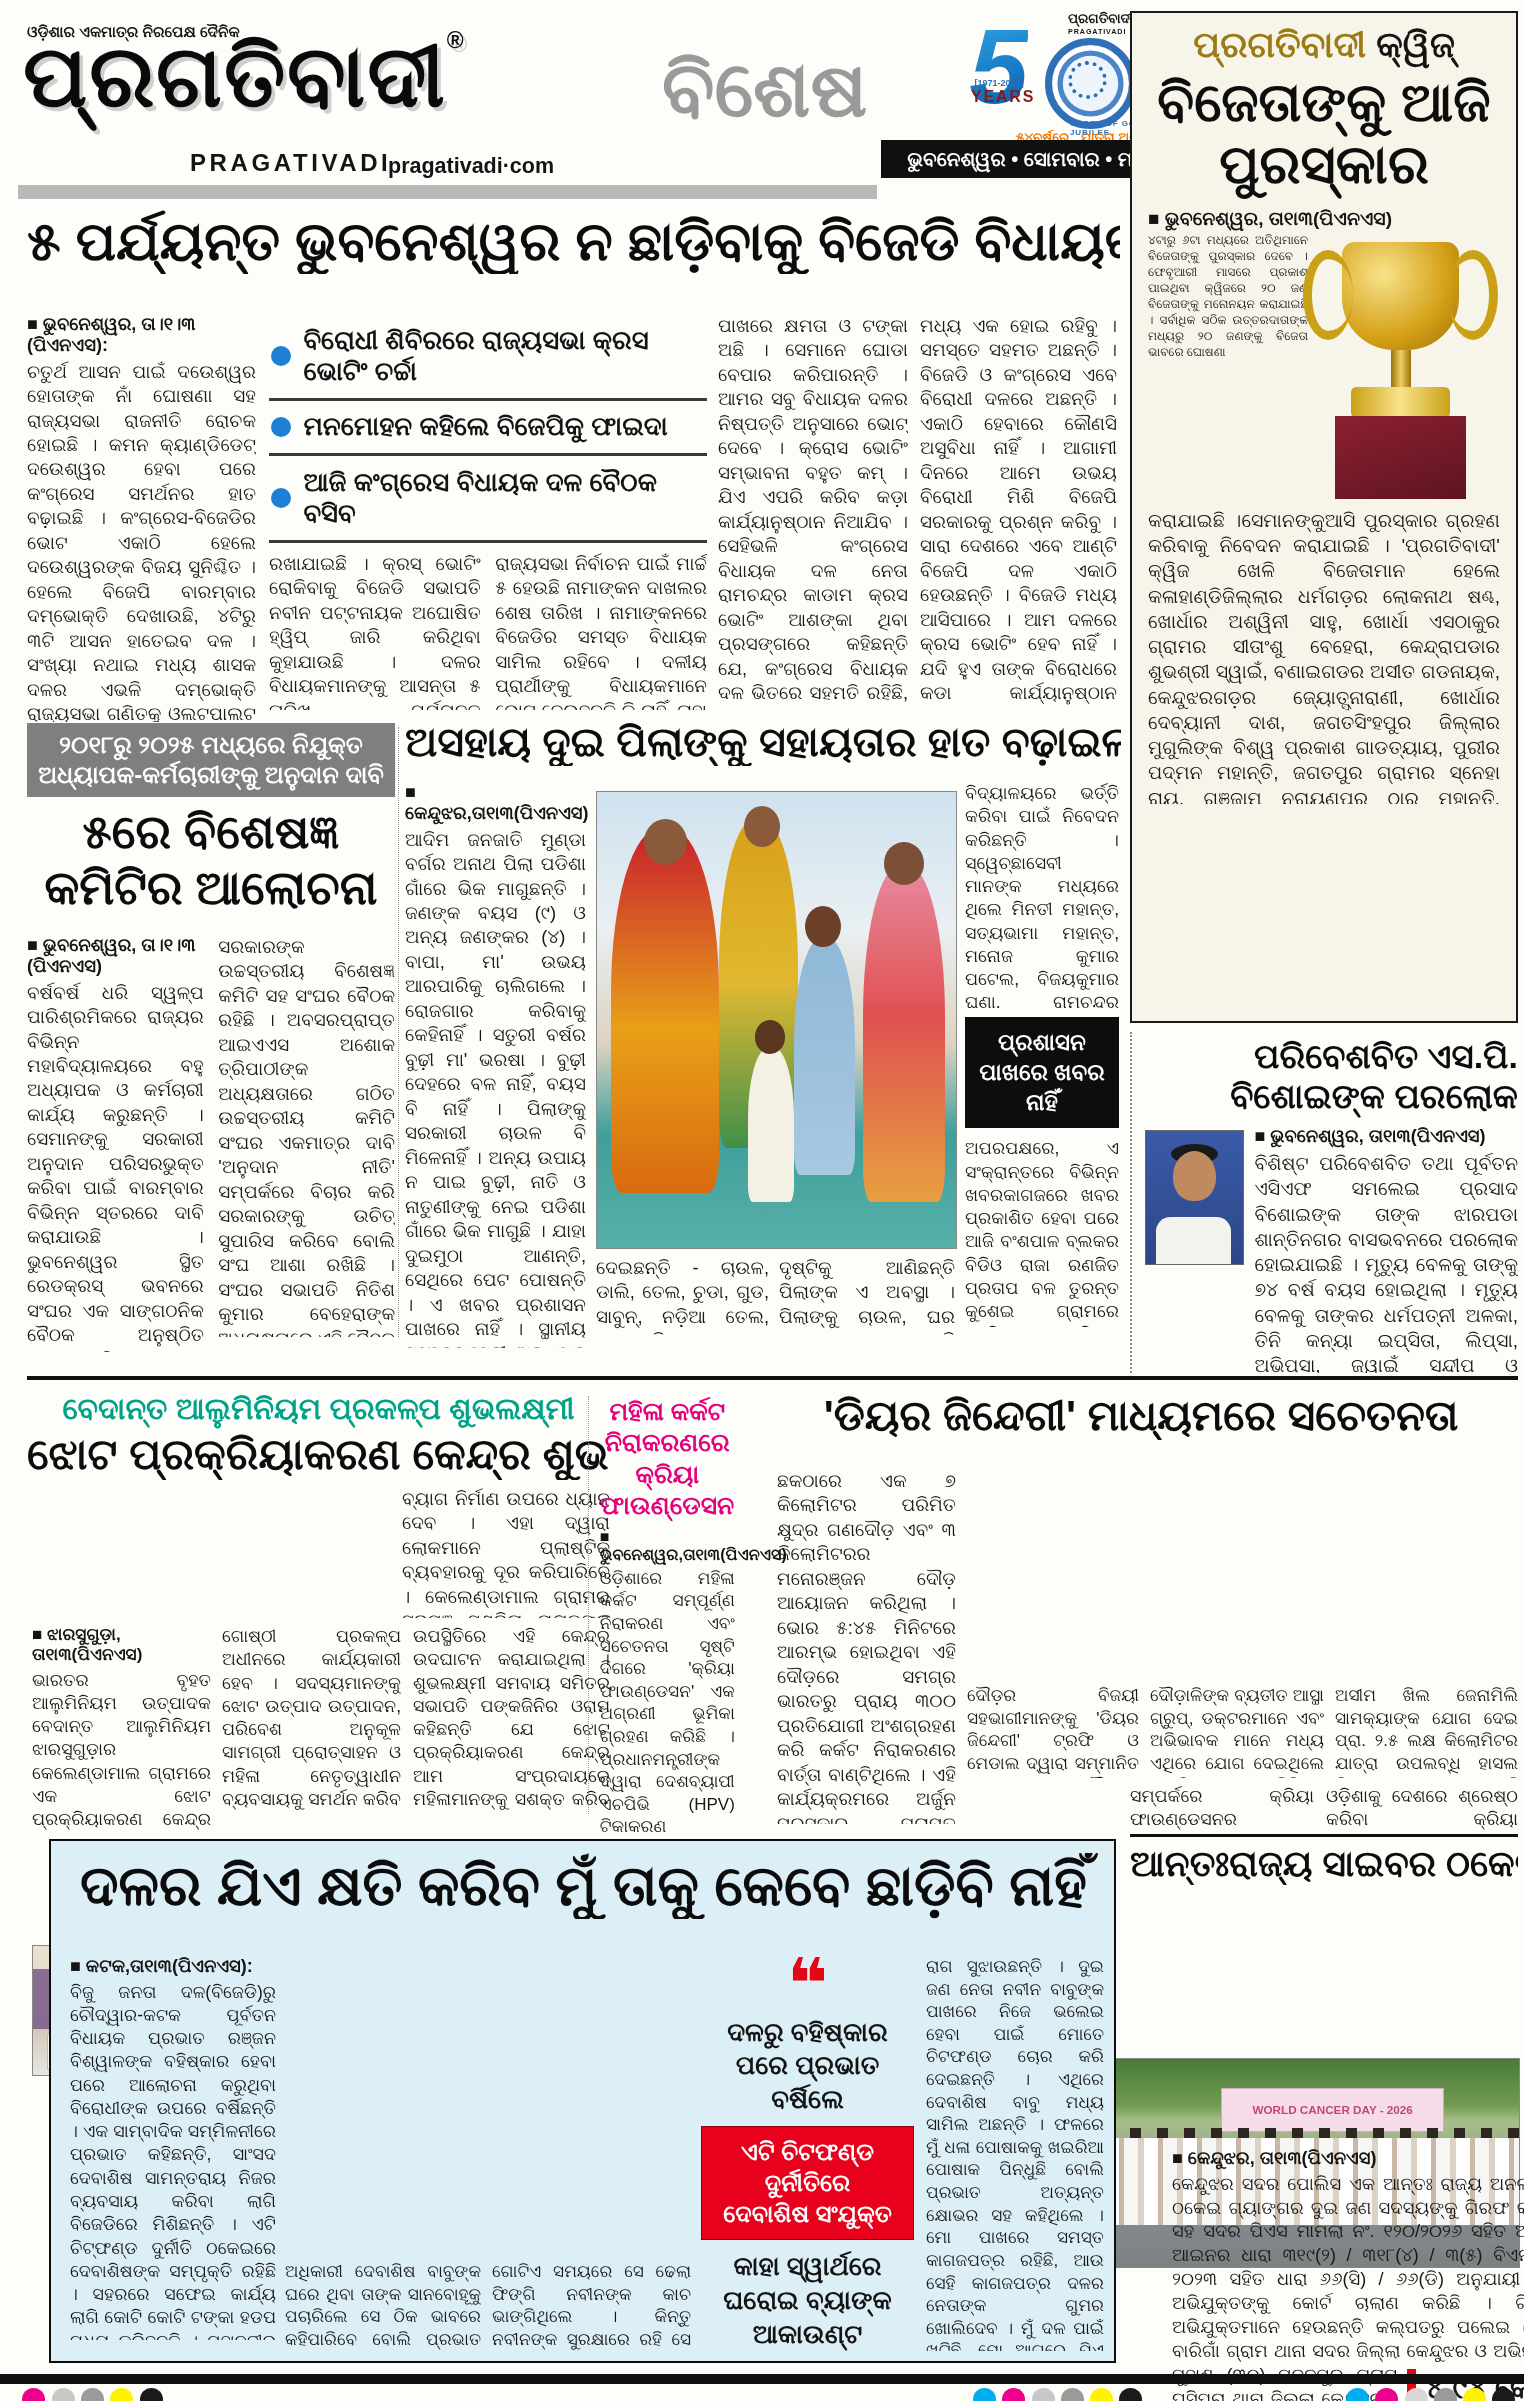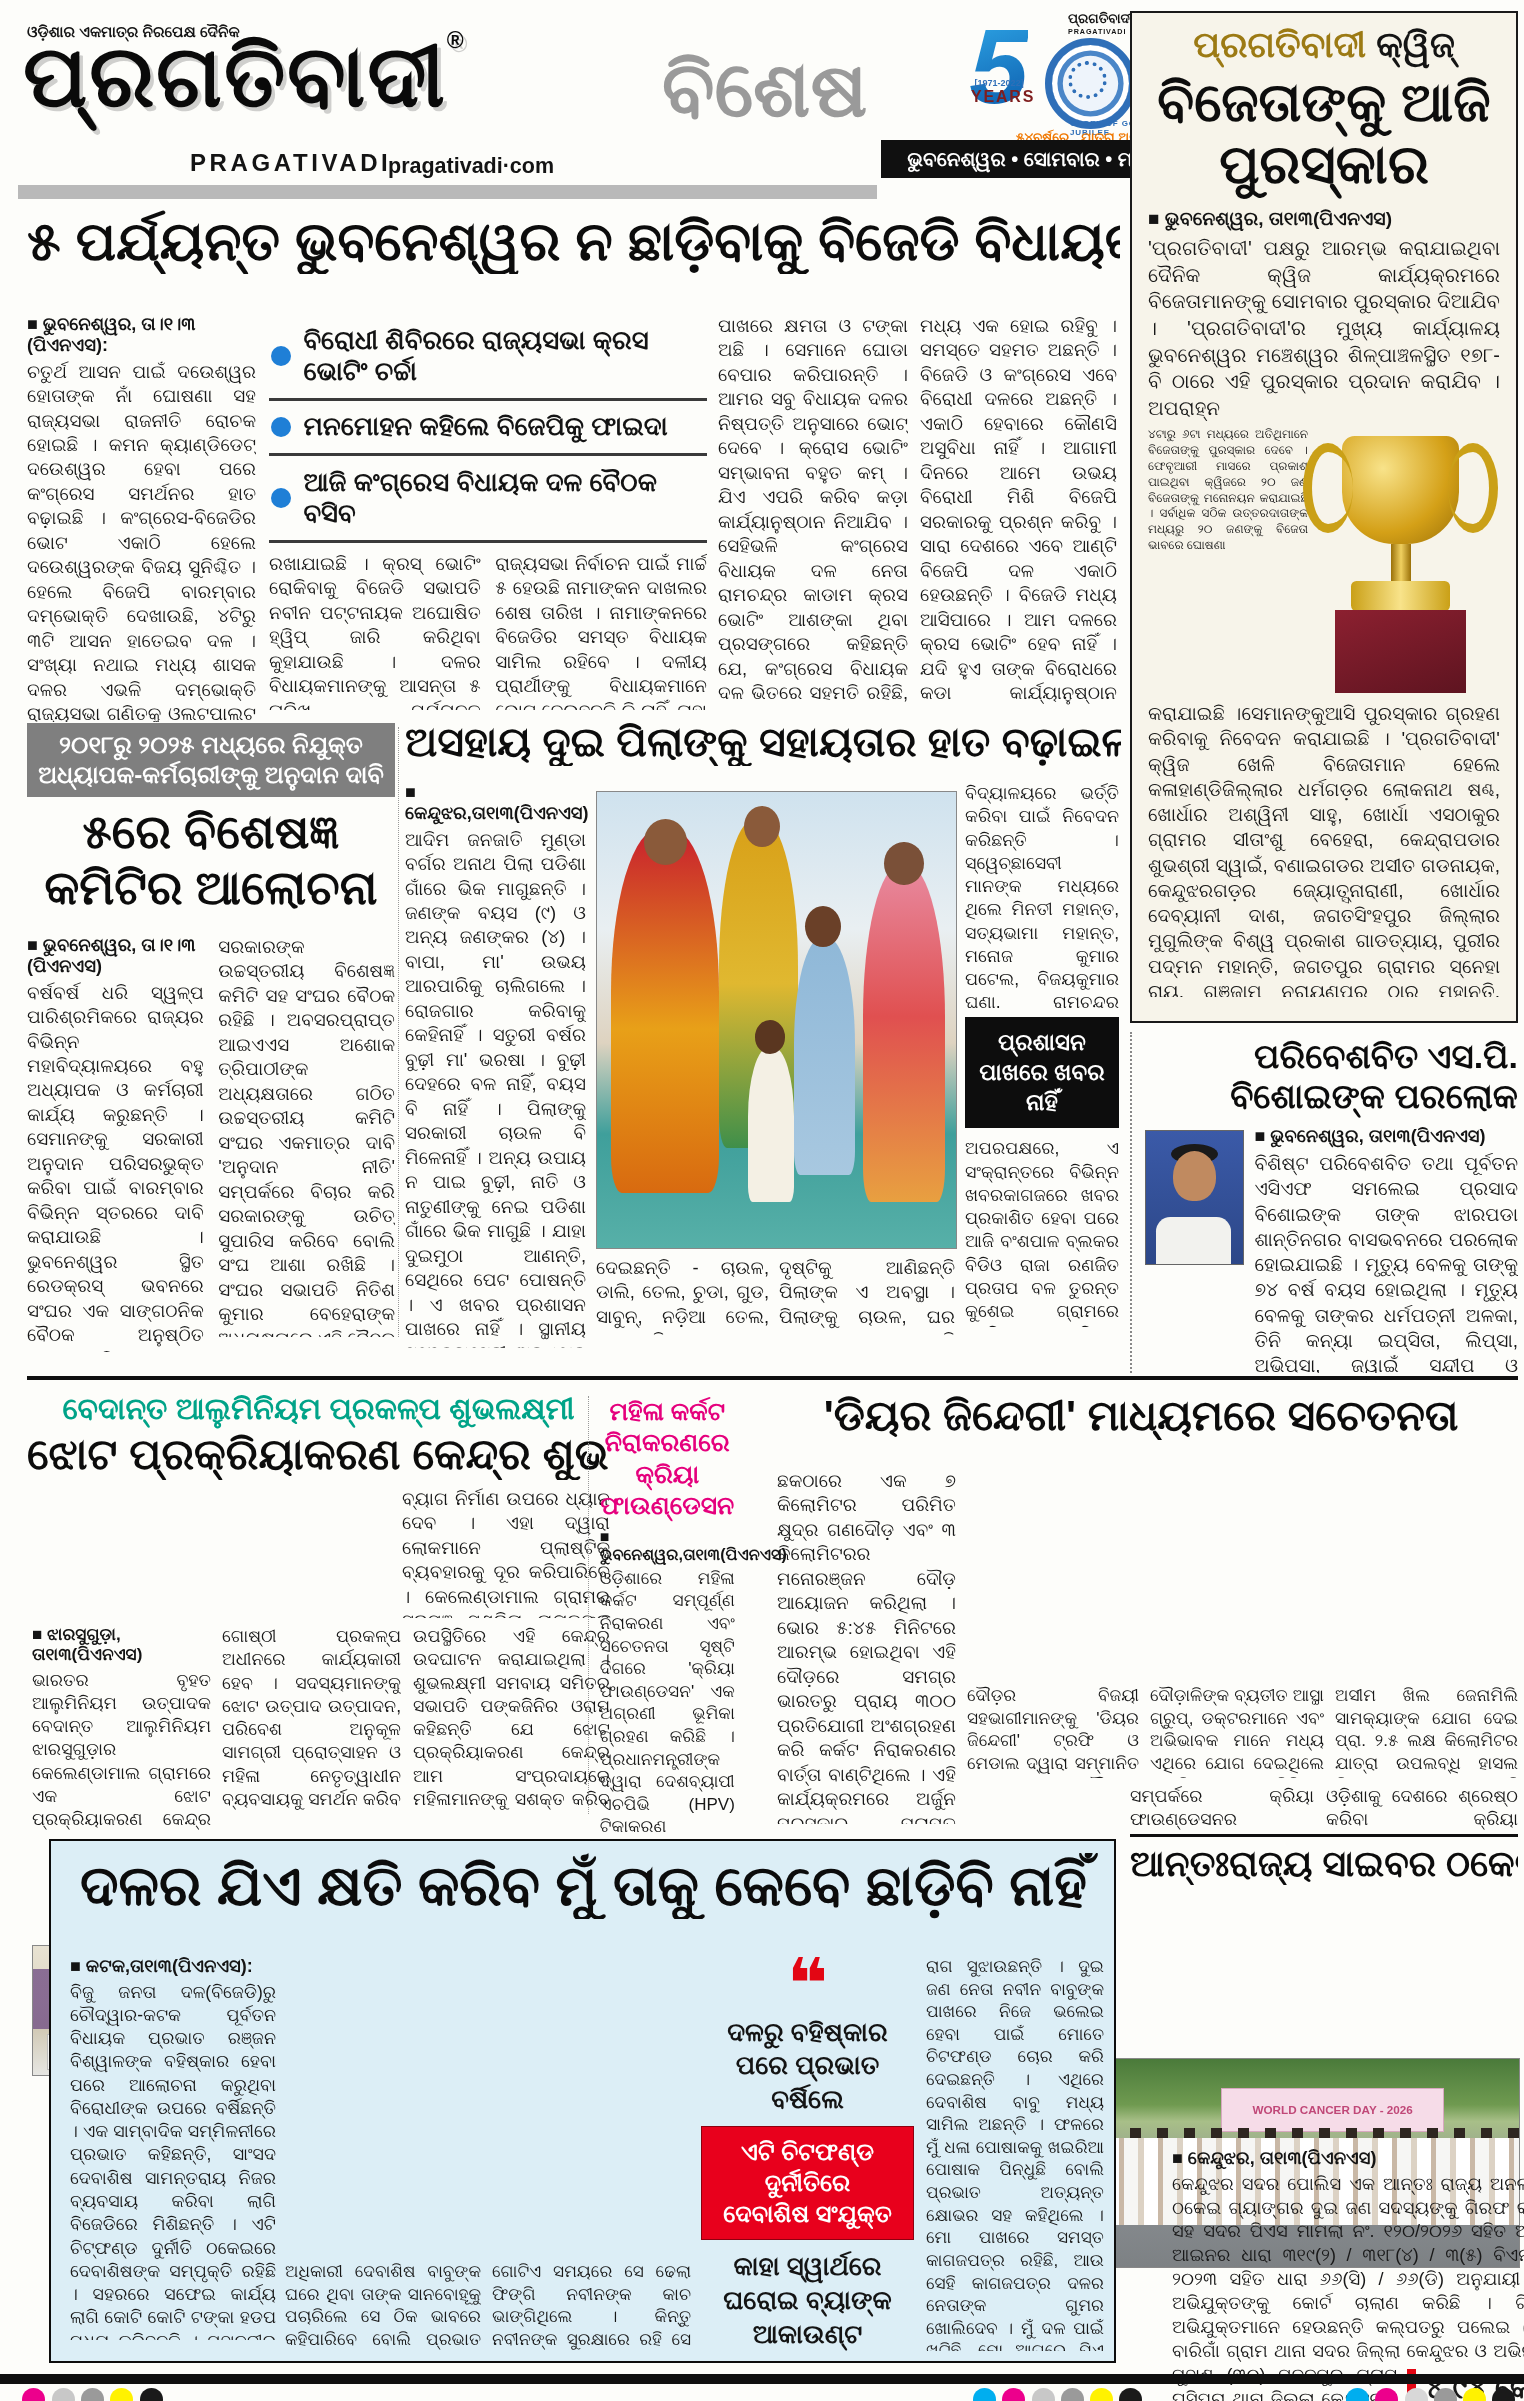--- a/index.html
+++ b/index.html
@@ -154,21 +154,20 @@
   <span class="slogan">୫୪ବର୍ଷରେ.. ଯାତ୍ରା ଅବିରତ</span>
 </div>
 <div class="abs datebar">ଭୁବନେଶ୍ୱର • ସୋମବାର • ମାର୍ଚ୍ଚ ୨ • ୨୦୨୬</div>
 <div class="abs pagebox">ପୃଷ୍ଠା : ୫</div>
 <div class="abs graybar"></div>
 
 <div class="abs quiz">
   <div class="quiz-kicker"><span class="gold">ପ୍ରଗତିବାଦୀ</span><span> କ୍ୱିଜ୍</span></div>
   <div class="quiz-head">ବିଜେତାଙ୍କୁ ଆଜି ପୁରସ୍କାର</div>
   <div class="byline">■ ଭୁବନେଶ୍ୱର, ତା୧ା୩(ପିଏନଏସ)</div>
-  <p class="bodytext" style="font-size:20px">'ପ୍ରଗତିବାଦୀ' ପକ୍ଷରୁ ଆରମ୍ଭ କରାଯାଇଥିବା ଦୈନିକ କ୍ୱିଜ କାର୍ଯ୍ୟକ୍ରମରେ ବିଜେତାମାନଙ୍କୁ ସୋମବାର ପୁରସ୍କାର ଦିଆଯିବ । 'ପ୍ରଗତିବାଦୀ'ର ମୁଖ୍ୟ କାର୍ଯ୍ୟାଳୟ ଭୁବନେଶ୍ୱର ମଞ୍ଚେଶ୍ୱର ଶିଳ୍ପାଞ୍ଚଳସ୍ଥିତ ୧୭୮-ବି ଠାରେ ଏହି ପୁରସ୍କାର ପ୍ରଦାନ କରାଯିବ । ଅପରାହ୍ନ</p>
   <div class="quiz-row">
     <div class="txt bodytext" style="font-size:12px">୪ଟାରୁ ୬ଟା ମଧ୍ୟରେ ଅତିଥିମାନେ ବିଜେତାଙ୍କୁ ପୁରସ୍କାର ଦେବେ । ଫେବୃଆରୀ ମାସରେ ପ୍ରକାଶ ପାଇଥିବା କ୍ୱିଜରେ ୨୦ ଜଣ ବିଜେତାଙ୍କୁ ମନୋନୟନ କରାଯାଇଛି । ସର୍ବାଧିକ ସଠିକ ଉତ୍ତରଦାତାଙ୍କ ମଧ୍ୟରୁ ୨୦ ଜଣଙ୍କୁ ବିଜେତା ଭାବରେ ଘୋଷଣା</div>
     <div class="trophy">
       <div class="cup"></div>
         <div class="stem"></div>
         <div class="tbase"></div>
         <div class="tped"></div>
     </div>
   </div>
   <p class="bodytext" style="font-size:19px;height:296px">କରାଯାଇଛି ।ସେମାନଙ୍କୁଆସି ପୁରସ୍କାର ଗ୍ରହଣ କରିବାକୁ ନିବେଦନ କରାଯାଇଛି । 'ପ୍ରଗତିବାଦୀ' କ୍ୱିଜ ଖେଳି ବିଜେତାମାନ ହେଲେ କଳାହାଣ୍ଡିଜିଲ୍ଲାର ଧର୍ମଗଡ଼ର ଲୋକନାଥ ଷଣ୍ଢ, ଖୋର୍ଧାର ଅଶ୍ୱିନୀ ସାହୁ, ଖୋର୍ଧା ଏସଠାକୁର ଗ୍ରାମର ସୀତାଂଶୁ ବେହେରା, କେନ୍ଦ୍ରାପଡାର ଶୁଭଶ୍ରୀ ସ୍ୱାଇଁ, ବଣାଇଗଡର ଅସୀତ ଗଡନାୟକ, କେନ୍ଦୁଝରଗଡ଼ର ଜ୍ୟୋତ୍ସ୍ନାରାଣୀ, ଖୋର୍ଧାର ଦେବ୍ୟାନୀ ଦାଶ, ଜଗତସିଂହପୁର ଜିଲ୍ଲାର ମୁଗୁଲିଙ୍କ ବିଶ୍ୱ ପ୍ରକାଶ ଗାଡତ୍ୟାୟ, ପୁରୀର ପଦ୍ମନ ମହାନ୍ତି, ଜଗତପୁର ଗ୍ରାମର ସ୍ନେହା ରାୟ, ଗଞ୍ଜାମ ନରାୟଣପୁର ଠାରୁ ମହାନ୍ତି, ଖୋର୍ଧାର ସାଗରିକା ଆଚାର୍ଯ୍ୟ, ଜଗତସିଂହପୁରର ସ୍ୱପ୍ନା ରାଣୀ ସାହୁ, ଯାଜପୁରର କେଶୋରୀ ମହାନ୍ତି ପ୍ରମୁଖ ପୁରସ୍କାର ପାଇବେ ।</p>

